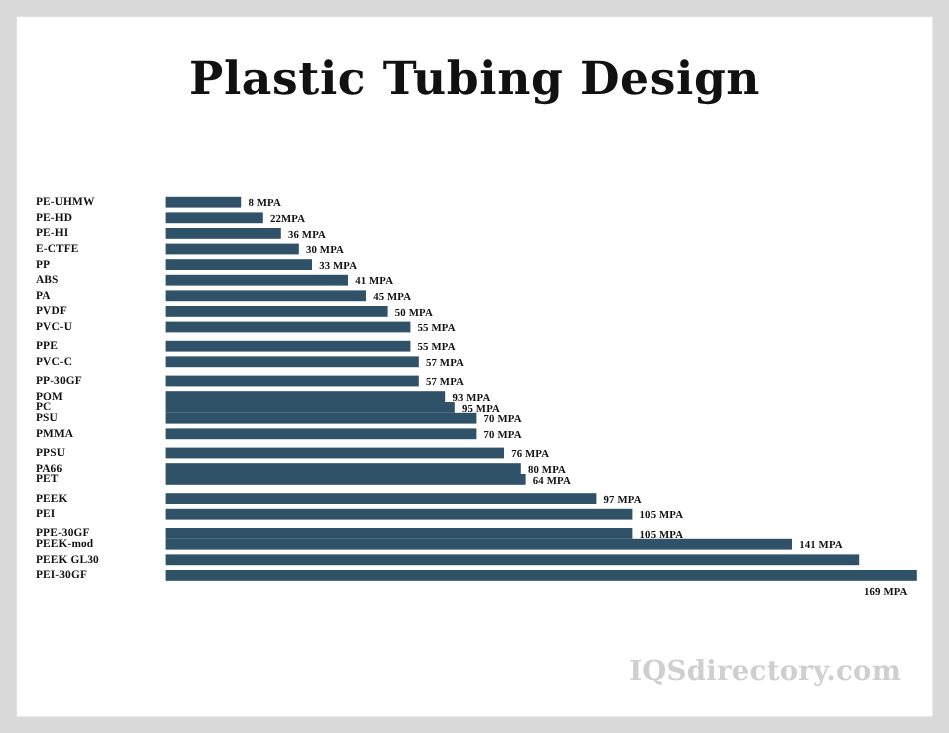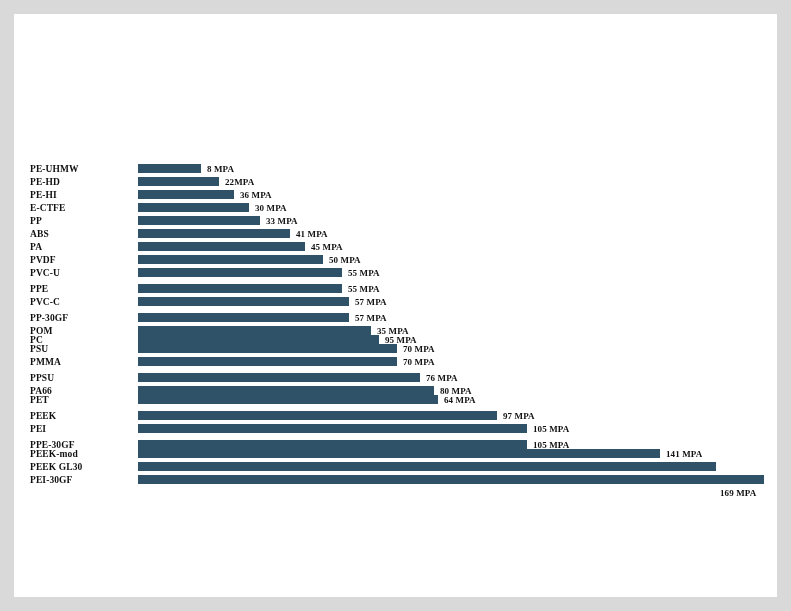--- a/index.html
+++ b/index.html
@@ -97,20 +97,21 @@
     white-space: nowrap;
     letter-spacing: 0.2px;
   }
 </style>
 </head>
 <body>
 
 <div id="page">
   <div id="canvas">
 
+    <div id="chart-title">Plastic Tubing Design</div>
 
     <div id="plot">
         <div class="bar-row" style="top: 150px; left: 108px;">
           <div class="bar-label">PE-UHMW</div>
           <div class="bar-rect" style="width: 63px; background: rgb(47, 82, 105);"></div>
           <div class="bar-value" style="left: 69px;">8 MPA</div>
         </div>
         <div class="bar-row" style="top: 163px; left: 108px;">
           <div class="bar-label">PE-HD</div>
           <div class="bar-rect" style="width: 81px; background: rgb(47, 82, 105);"></div>
@@ -162,21 +163,21 @@
           <div class="bar-value" style="left: 217px;">57 MPA</div>
         </div>
         <div class="bar-row" style="top: 299px; left: 108px;">
           <div class="bar-label">PP-30GF</div>
           <div class="bar-rect" style="width: 211px; background: rgb(47, 82, 105);"></div>
           <div class="bar-value" style="left: 217px;">57 MPA</div>
         </div>
         <div class="bar-row" style="top: 312px; left: 108px;">
           <div class="bar-label">POM</div>
           <div class="bar-rect" style="width: 233px; background: rgb(47, 82, 105);"></div>
-          <div class="bar-value" style="left: 239px;">35 MPA</div>
+          <div class="bar-value" style="left: 239px;">93 MPA</div>
         </div>
         <div class="bar-row" style="top: 321px; left: 108px;">
           <div class="bar-label">PC</div>
           <div class="bar-rect" style="width: 241px; background: rgb(47, 82, 105);"></div>
           <div class="bar-value" style="left: 247px;">95 MPA</div>
         </div>
         <div class="bar-row" style="top: 330px; left: 108px;">
           <div class="bar-label">PSU</div>
           <div class="bar-rect" style="width: 259px; background: rgb(47, 82, 105);"></div>
           <div class="bar-value" style="left: 265px;">70 MPA</div>
@@ -226,14 +227,15 @@
           <div class="bar-rect" style="width: 578px; background: rgb(47, 82, 105);"></div>
           <div class="bar-value" style="left: 584px; margin-top: 12px;">156 MPA</div>
         </div>
         <div class="bar-row" style="top: 461px; left: 108px;">
           <div class="bar-label">PEI-30GF</div>
           <div class="bar-rect" style="width: 626px; background: rgb(47, 82, 105);"></div>
           <div class="bar-value below" style="left: 582px; top: 11px; text-align: center;">169 MPA</div>
         </div>
       </div>
 
+    <div id="watermark">IQSdirectory.com</div>
   </div>
 </div>
 
 </body></html>

